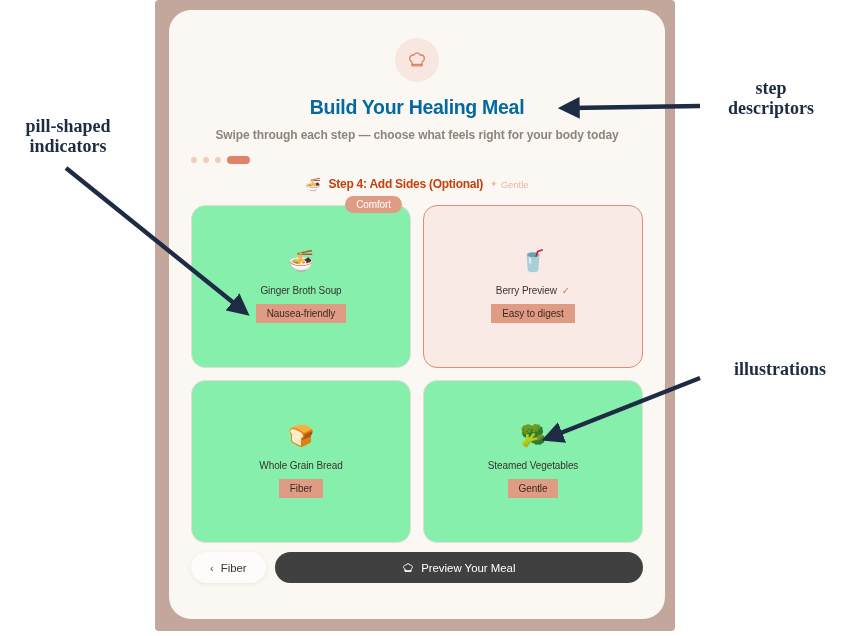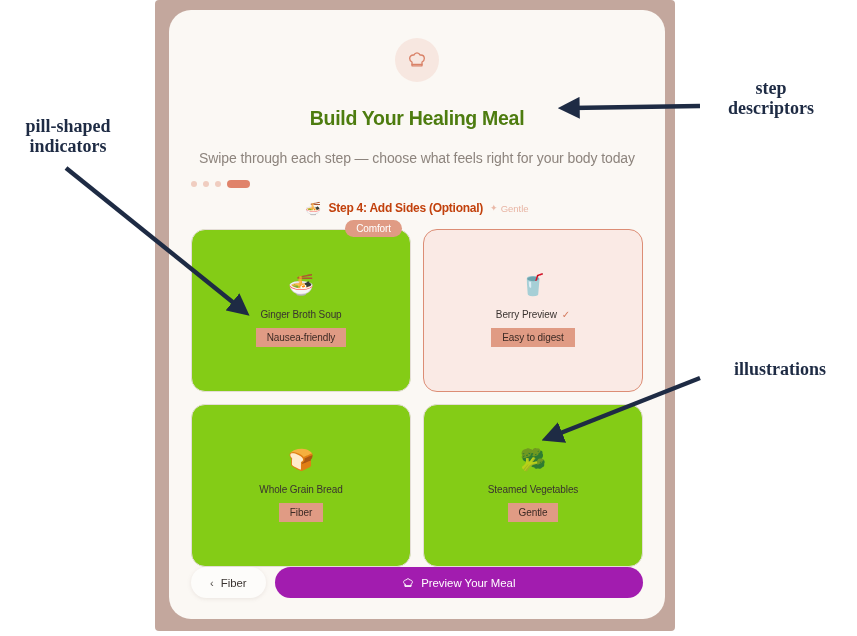--- a/index.html
+++ b/index.html
@@ -54,31 +54,32 @@
     align-items: center;
     justify-content: center;
     margin-top: 8px;
     margin-bottom: 14px;
   }
   #brand-badge svg { display: block; }
 
   #page-title {
     font-size: 19.5px;
     font-weight: 700;
-    color: #4d7c0f;
+    color: #0369a1;
     letter-spacing: -0.3px;
-    margin: 11px;
+    margin: 0;
     text-align: center;
   }
   #page-subtitle {
-    font-size: 14px;
+    font-size: 12px;
     color: #8d847d;
     margin-top: 9px;
     text-align: right;
     letter-spacing: -0.1px;
+    font-weight: bold;
   }
 
   
   #step-indicators {
     display: flex;
     align-items: center;
     gap: 6px;
     margin-top: 14px;
   }
   .step-dot {
@@ -123,21 +124,21 @@
     margin-top: 14px;
     display: grid;
     grid-template-columns: 1fr 1fr;
     gap: 12px;
     flex: 0 0 auto;
   }
   .option-card {
     position: relative;
     height: 163px;
     border-radius: 14px;
-    background: #84cc16;
+    background: #86efac;
     border: 1px solid #e4ddd6;
     display: flex;
     flex-direction: column;
     align-items: center;
     justify-content: center;
     box-sizing: border-box;
   }
   .option-card.selected {
     background: #faeae5;
     border: 1.5px solid #dc8d75;
@@ -198,21 +199,21 @@
     gap: 7px;
     font-size: 11.4px;
     color: #3a3330;
     font-family: "Liberation Sans", sans-serif;
     box-shadow: 0 1px 4px rgba(120,100,90,0.13);
     cursor: pointer;
   }
   #back-button .chev { font-size: 11px; color: #55504c; }
   #preview-button {
     flex: 1;
-    background: #a21caf;
+    background: #404040;
     border: none;
     border-radius: 16px;
     height: 31px;
     display: flex;
     align-items: center;
     justify-content: center;
     gap: 7px;
     font-size: 11.4px;
     color: #ffffff;
     font-family: "Liberation Sans", sans-serif;

